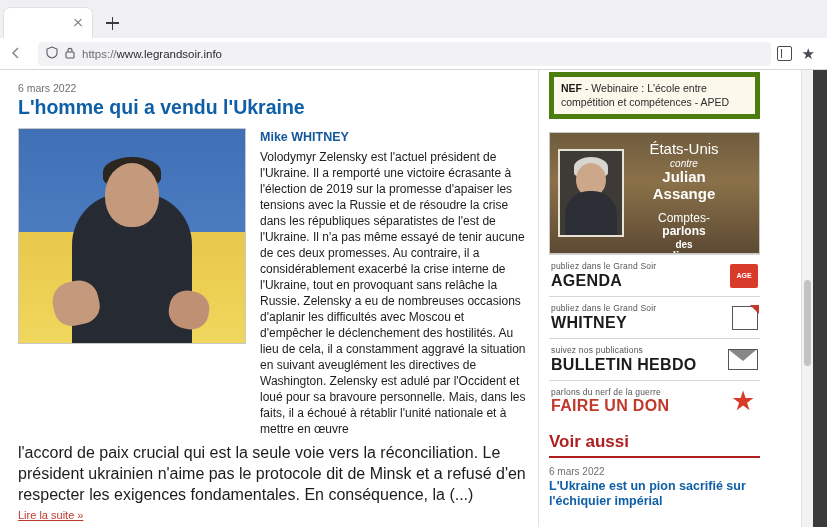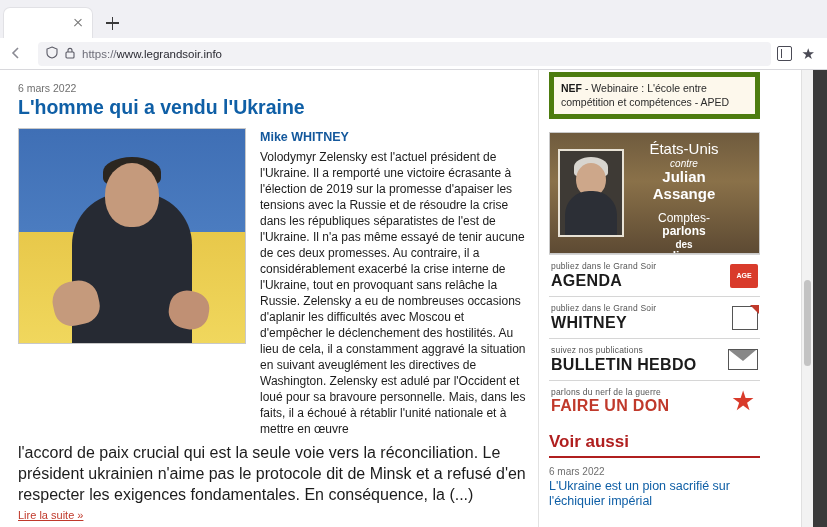--- a/index.html
+++ b/index.html
@@ -359,21 +359,21 @@
   .voir-aussi {
     margin-top: 10px;
     font-size: 17px;
     font-weight: bold;
     color: #b01f1f;
     border-bottom: 2px solid #b01f1f;
     padding-bottom: 4px;
   }
   .va-date { font-size: 10px; color: #6f6f6f; margin-top: 8px; }
   .va-title {
-    font-size: 12.5px; font-weight: normal; color: #0f5fa6;
+    font-size: 12.5px; font-weight: bold; color: #0f5fa6;
     line-height: 1.22; margin-top: 2px;
   }
 
   
   .vscroll {
     width: 12px;
     background: #f2f2f2;
     border-left: 1px solid #e0e0e0;
     position: relative;
     flex: 0 0 auto;

